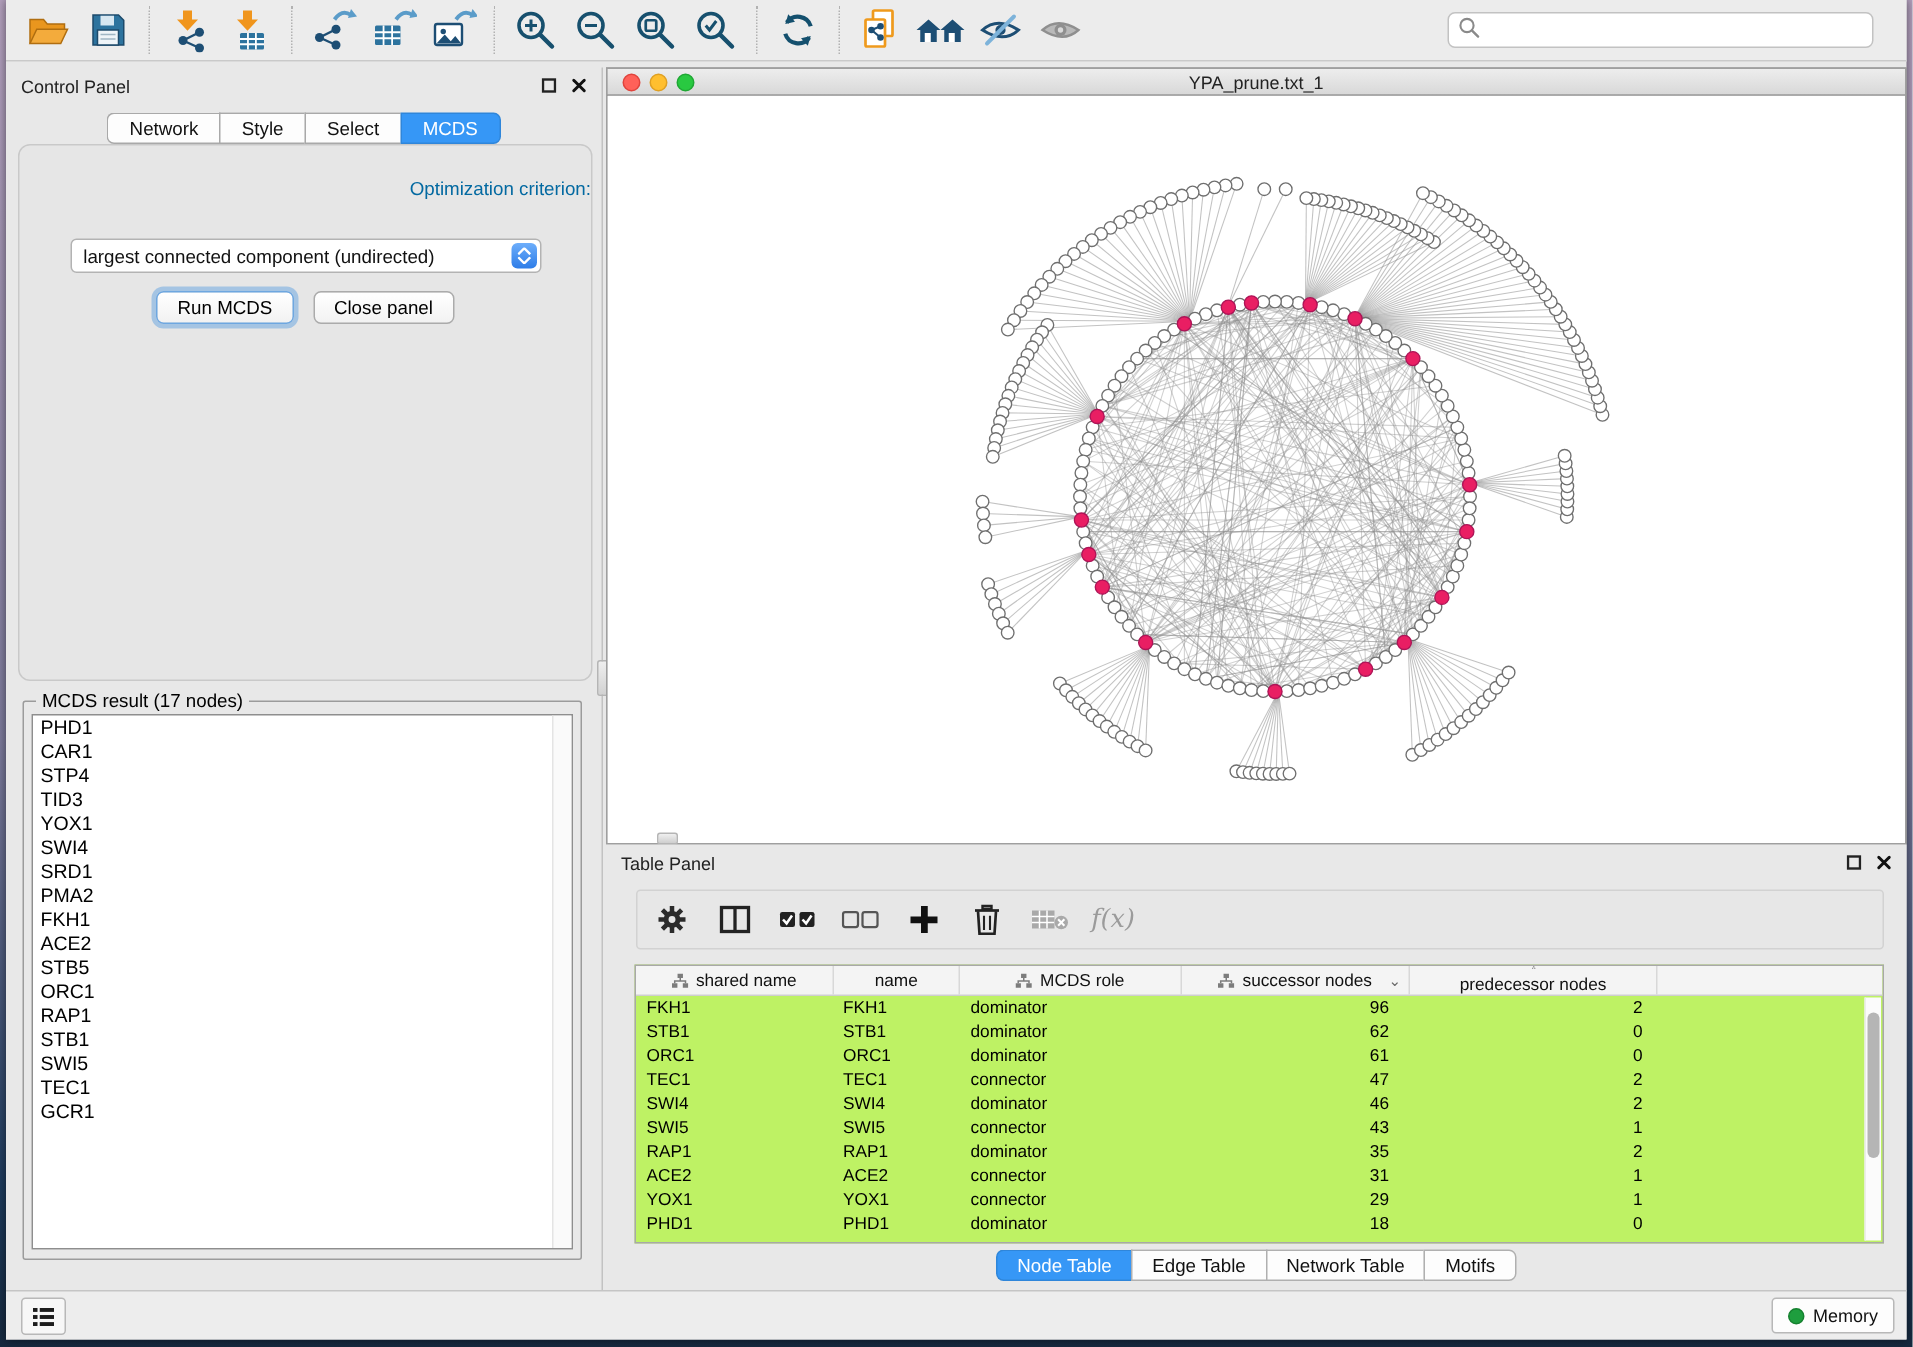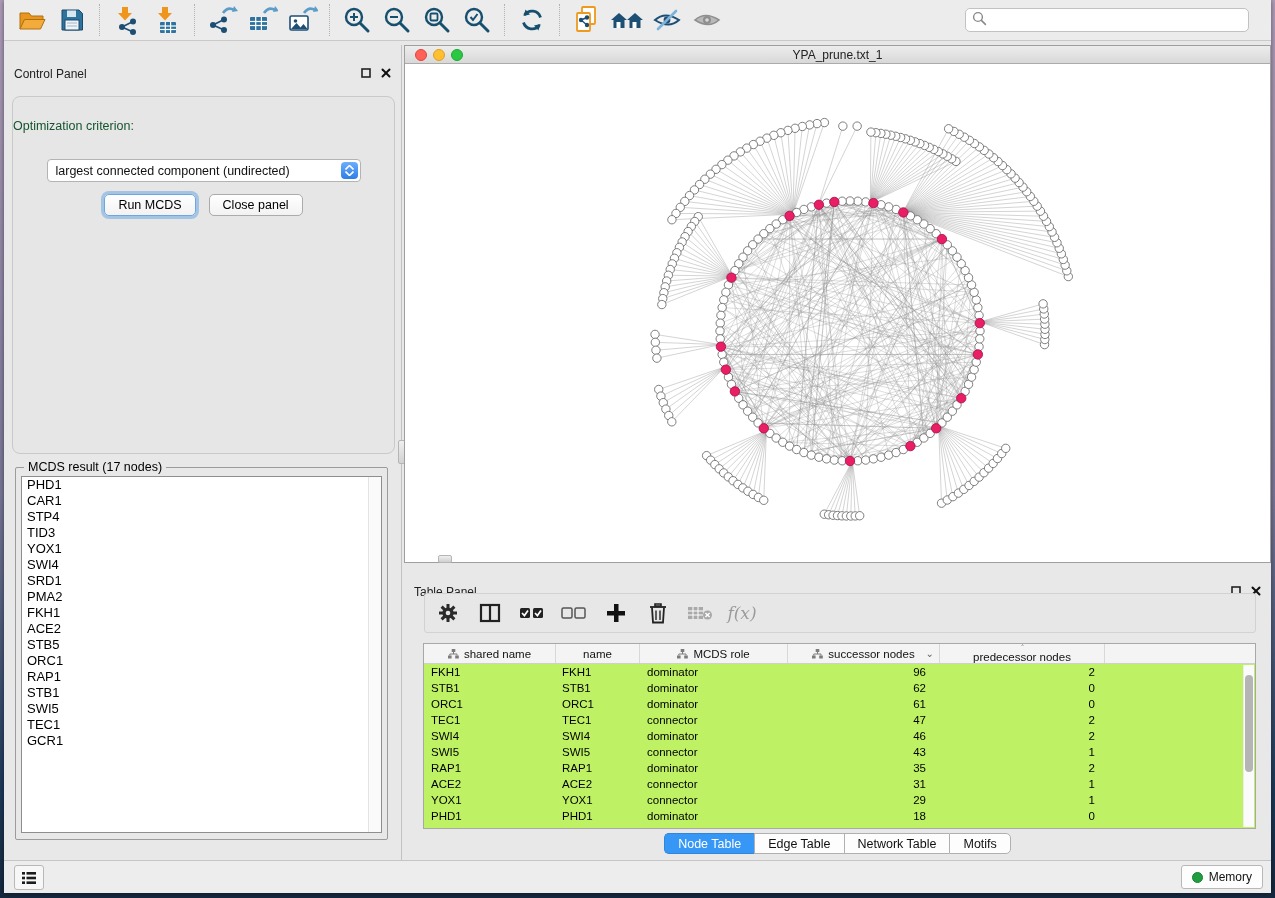--- a/index.html
+++ b/index.html
@@ -16,30 +16,30 @@
   .tbtn { width:40px; height:36px; display:flex; align-items:center; justify-content:center; flex:0 0 auto; }
   .tsep { width:0; height:32px; border-left:1px dotted #b2b2b2; margin:0 7px; flex:0 0 auto; }
   .search-wrap { margin-left:auto; margin-right:14px; width:284px; height:24px; background:#fff; border:1px solid #c2c2c2; border-radius:5px; display:flex; align-items:center; padding:0 6px; }
   .search-wrap input { border:none; outline:none; flex:1; font-size:12px; font-family:"Liberation Sans",sans-serif; background:transparent; }
 
   
   .main { position:absolute; left:0; top:41px; right:0; bottom:33px; }
 
   
   .control-panel { position:absolute; left:0; top:4px; width:398px; bottom:0; background:#e8e8e8; border-right:1px solid #c2c2c2; }
-  .panel-title-row { position:absolute; left:0; top:0; right:0; height:26px; display:flex; align-items:center; padding:0 10px;margin-top:16px; }
+  .panel-title-row { position:absolute; left:0; top:0; right:0; height:26px; display:flex; align-items:center; padding:0 10px; }
   .panel-title { font-size:12px; color:#222; }
   .panel-ctls { margin-left:auto; display:flex; gap:10px; align-items:center; }
   .cp-tabs { position:absolute; top:30px; left:0; right:0; display:flex; justify-content:center; z-index:2; }
   .cp-tab { height:21px; padding:0 14px; display:flex; align-items:center; background:#fdfdfd; border:1px solid #a9a9a9; border-right:none; font-size:12.5px; color:#111; }
   .cp-tab:first-child { border-radius:5px 0 0 5px; }
   .cp-tab:last-child { border-right:1px solid #a9a9a9; border-radius:0 5px 5px 0; }
   .cp-tab.active { background:#3697f6; color:#fff; border-color:#2f86da; }
   .cp-inner { position:absolute; left:8px; right:6px; top:51px; height:358px; background:#e6e6e6; border:1px solid #c9c9c9; border-radius:8px; }
-  .opt-label { text-align:left; margin-top:22px; font-size:12.5px; color:#14532d; }
+  .opt-label { text-align:right; margin-top:22px; font-size:12.5px; color:#0369a1; }
   .dropdown { margin:26px auto 0 auto; width:314px; height:23px; background:#fff; border:1px solid #b3b3b3; border-radius:4px; display:flex; align-items:center; padding-left:8px; position:relative; font-size:12.5px; }
   .dd-stepper { position:absolute; right:2px; top:2px; width:17px; height:17px; border-radius:4px; background:linear-gradient(180deg,#6daefb,#2e7de8); display:flex; flex-direction:column; align-items:center; justify-content:center; gap:1px; }
   .dd-stepper svg { display:block; }
   .btn-row { display:flex; justify-content:center; gap:13px; margin-top:12px; }
   .btn { height:22px; padding:0 13px; background:linear-gradient(180deg,#ffffff,#f2f2f2); border:1px solid #ababab; border-radius:5px; font-size:12.5px; display:flex; align-items:center; color:#000; }
   .btn.focus { border-color:#6ea7e0; box-shadow:0 0 0 3px rgba(110,167,224,.55); }
 
   .mcds-group { position:absolute; left:11px; right:13px; top:422px; bottom:20px; border:1px solid #9b9b9b; border-radius:2px; }
   .mcds-legend { position:absolute; top:-8px; left:8px; background:#e8e8e8; padding:0 4px; font-size:12.5px; color:#000; }
   .mcds-list { position:absolute; left:5px; right:5px; top:8px; bottom:6px; background:#fff; border:1px solid #8e8e8e; overflow:hidden; }
@@ -271,20 +271,26 @@
           <span><svg width="10" height="10" viewBox="0 0 10 10">
                 <rect x="1" y="1" width="8" height="8" fill="none" stroke="#222" stroke-width="1.6"></rect>
               </svg></span>
           <span><svg width="10" height="10" viewBox="0 0 10 10">
                 <g stroke="#111" stroke-width="2" stroke-linecap="round">
                   <line x1="1.5" y1="1.5" x2="8.5" y2="8.5"></line>
                   <line x1="8.5" y1="1.5" x2="1.5" y2="8.5"></line>
                 </g>
               </svg></span>
         </span>
+      </div>
+      <div class="cp-tabs">
+        <div class="cp-tab">Network</div>
+        <div class="cp-tab">Style</div>
+        <div class="cp-tab">Select</div>
+        <div class="cp-tab active">MCDS</div>
       </div>
       <div class="cp-inner">
         <div class="opt-label">Optimization criterion:</div>
         <div class="dropdown">
           <span>largest connected component (undirected)</span>
           <span class="dd-stepper">
             <svg width="9" height="5" viewBox="0 0 9 5">
                 <path d="M0.5 4.5 L4.5 0.5 L8.5 4.5" fill="none" stroke="#fff" stroke-width="1.6"></path>
               </svg>
             <svg width="9" height="5" viewBox="0 0 9 5">

